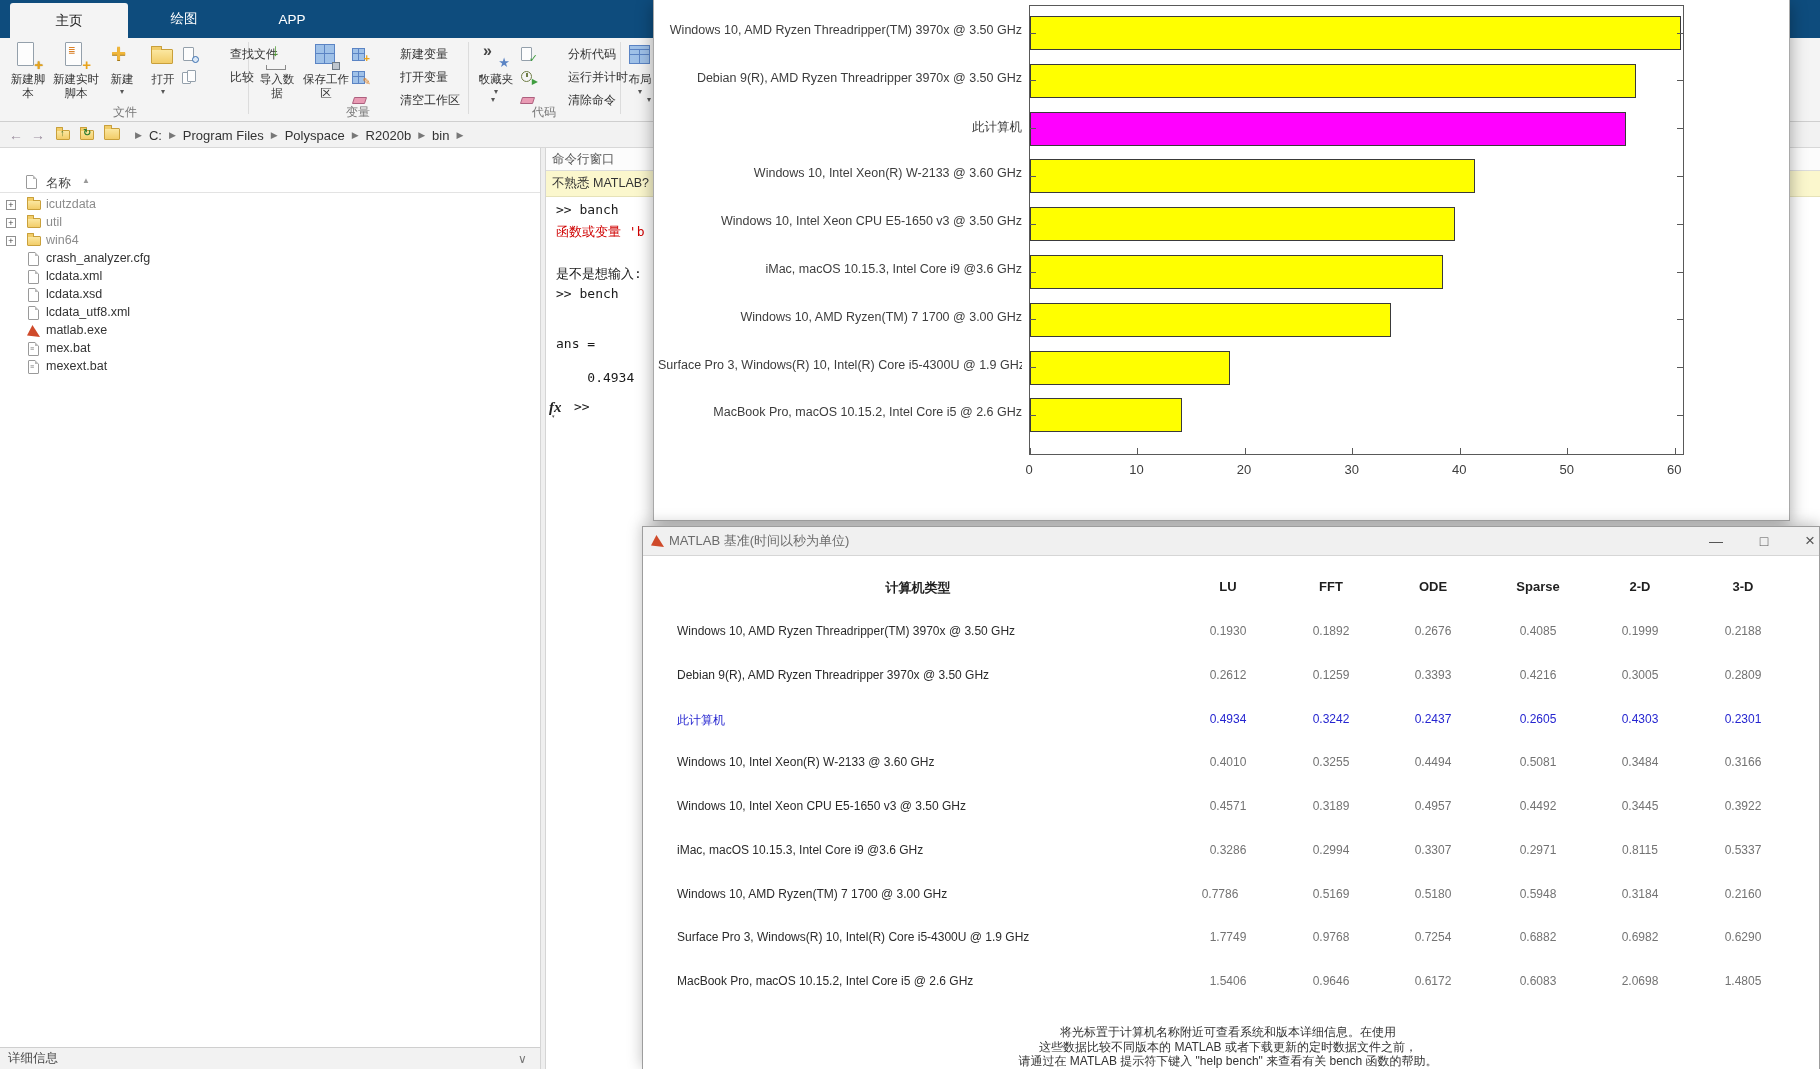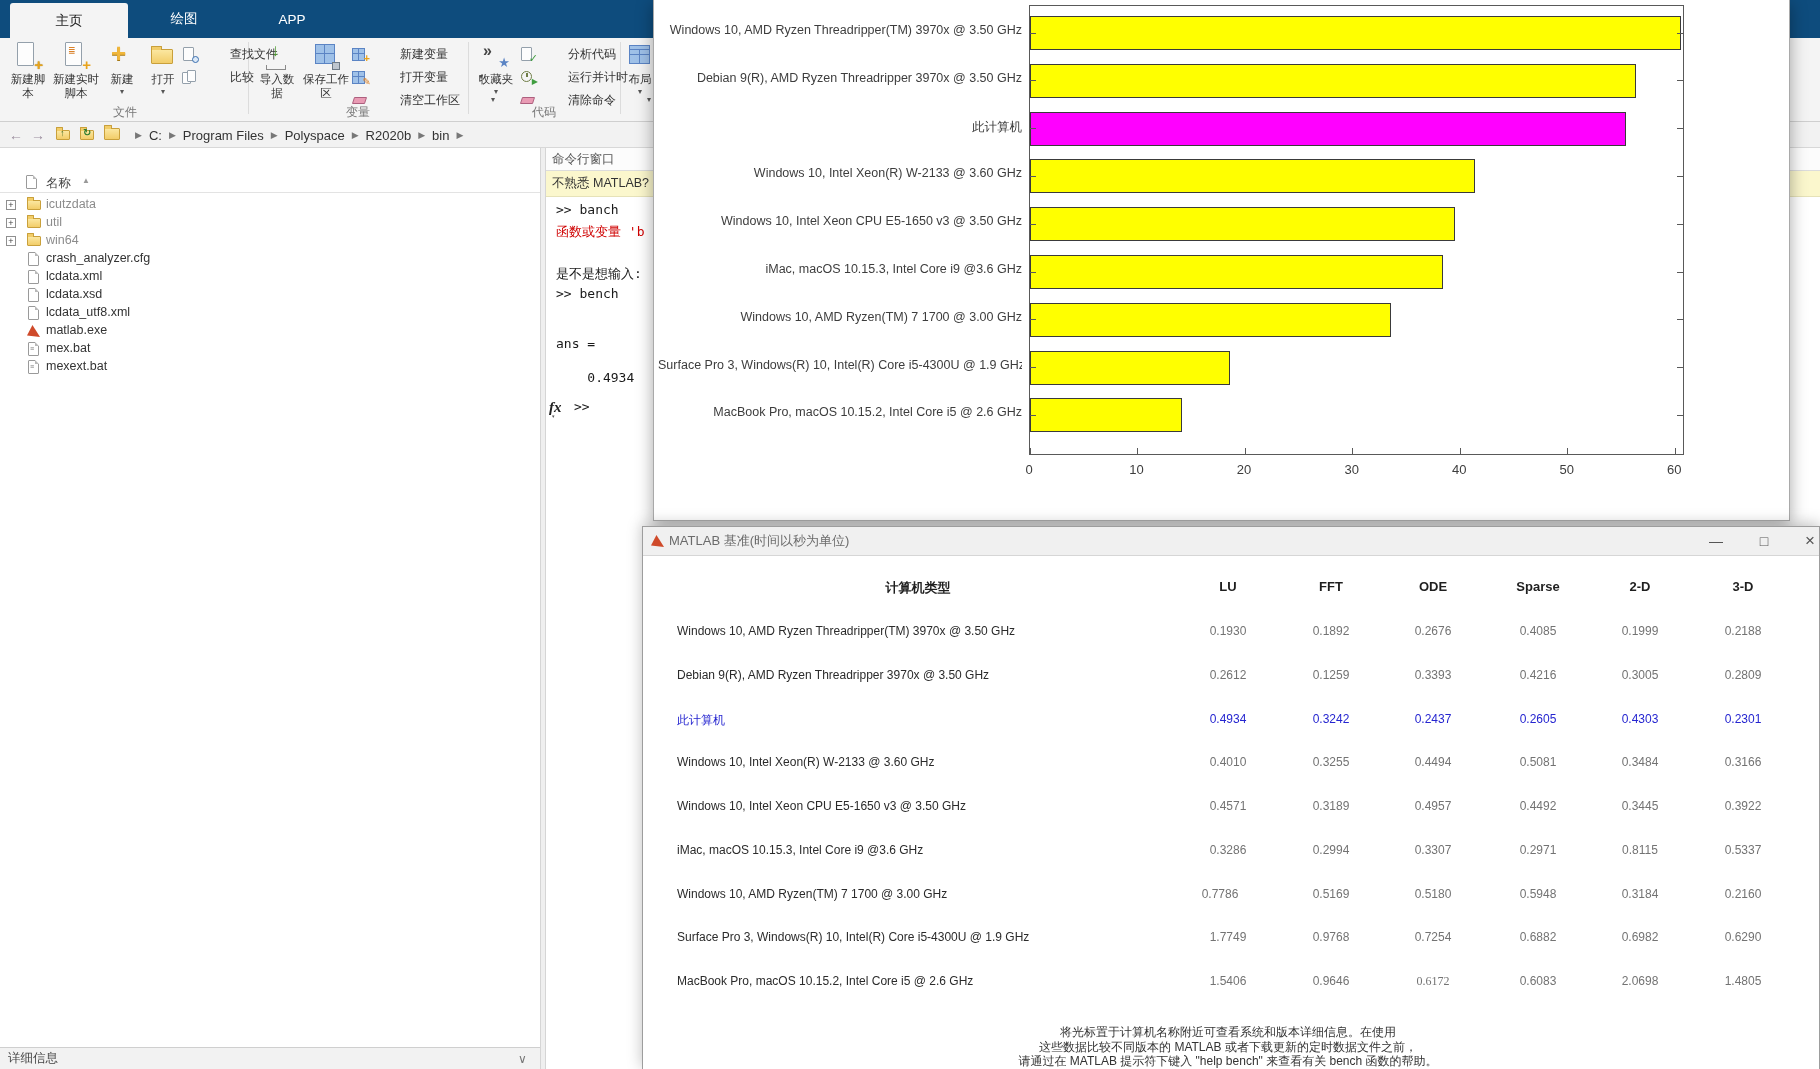--- a/index.html
+++ b/index.html
@@ -521,21 +521,21 @@
       <div class="td-name" style="top: 403.25px;">Surface Pro 3, Windows(R) 10, Intel(R) Core i5-4300U @ 1.9 GHz</div>
       <div class="td-num" style="left: 540px; top: 403.25px;">1.7749</div>
       <div class="td-num" style="left: 643px; top: 403.25px;">0.9768</div>
       <div class="td-num" style="left: 745px; top: 403.25px;">0.7254</div>
       <div class="td-num" style="left: 850px; top: 403.25px;">0.6882</div>
       <div class="td-num" style="left: 952px; top: 403.25px;">0.6982</div>
       <div class="td-num" style="left: 1055px; top: 403.25px;">0.6290</div>
       <div class="td-name" style="top: 447px;">MacBook Pro, macOS 10.15.2, Intel Core i5 @ 2.6 GHz</div>
       <div class="td-num" style="left: 540px; top: 447px;">1.5406</div>
       <div class="td-num" style="left: 643px; top: 447px;">0.9646</div>
-      <div class="td-num" style="left: 745px; top: 447px; font-family: Liberation Serif, serif;">0.6172</div>
+      <div class="td-num" style="left: 745px; top: 447px;">0.6172</div>
       <div class="td-num" style="left: 850px; top: 447px;">0.6083</div>
       <div class="td-num" style="left: 952px; top: 447px;">2.0698</div>
       <div class="td-num" style="left: 1055px; top: 447px;">1.4805</div>
       <div class="tbl-footer" style="top: 497px;">将光标置于计算机名称附近可查看系统和版本详细信息。在使用</div>
       <div class="tbl-footer" style="top: 511.6px;">这些数据比较不同版本的 MATLAB 或者下载更新的定时数据文件之前，</div>
       <div class="tbl-footer" style="top: 526.2px;">请通过在 MATLAB 提示符下键入 "help bench" 来查看有关 bench 函数的帮助。</div>
     </div>
 </div>
 
 </body></html>

